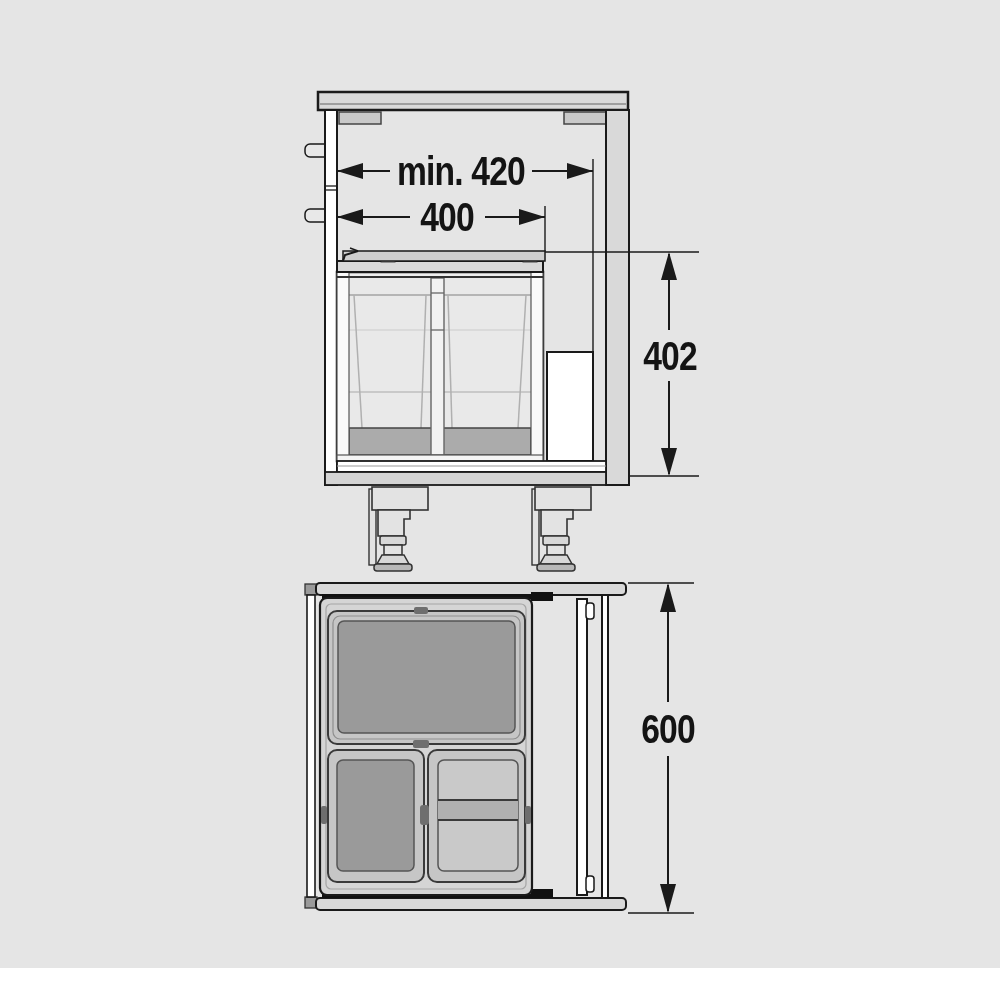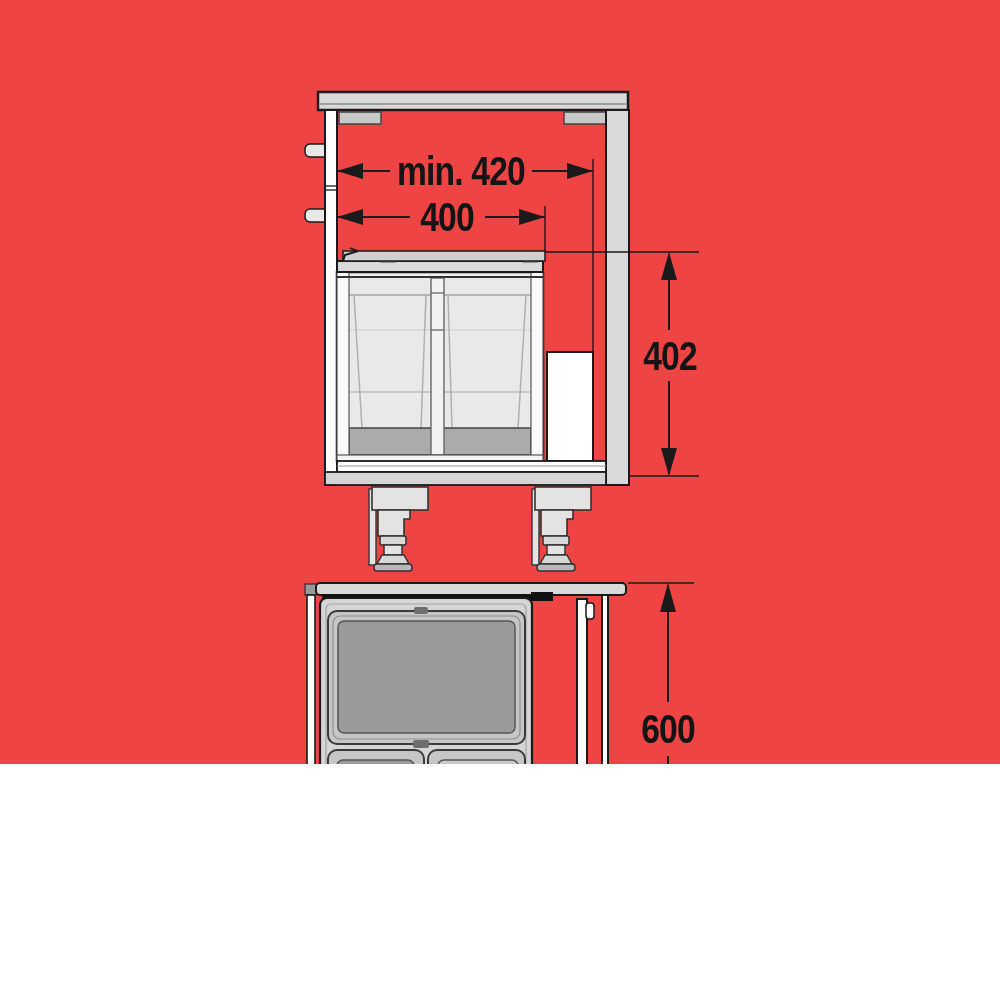--- a/index.html
+++ b/index.html
@@ -1,19 +1,19 @@
 <!DOCTYPE html>
 <html><head>
 <meta charset="utf-8">
 <style>
   html,body{margin:0;padding:0;background:#ffffff;}
   .canvas{
     position:relative;
-    width:1000px;height:764px;
-    background:#ef4444;
+    width:1000px;height:968px;
+    background:#e5e5e5;
     overflow:hidden;
     font-family:"Liberation Sans",sans-serif;
   }
   .canvas svg{position:absolute;left:0;top:0;}
   .dim-label{
     position:absolute;
     transform:translate(-50%,-50%) scaleX(0.82);
     font-family:"Liberation Sans",sans-serif;
     font-weight:700;
     font-size:41px;

